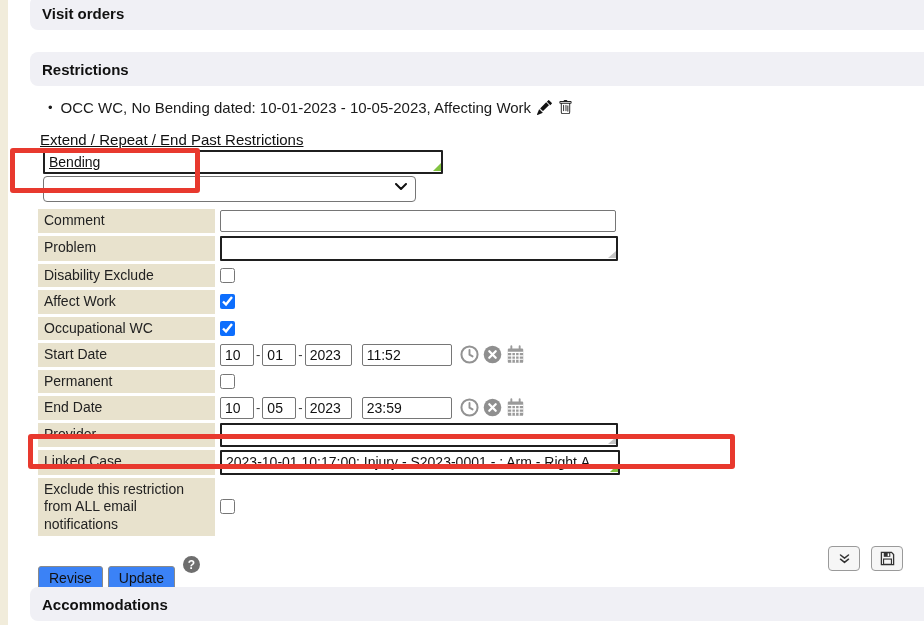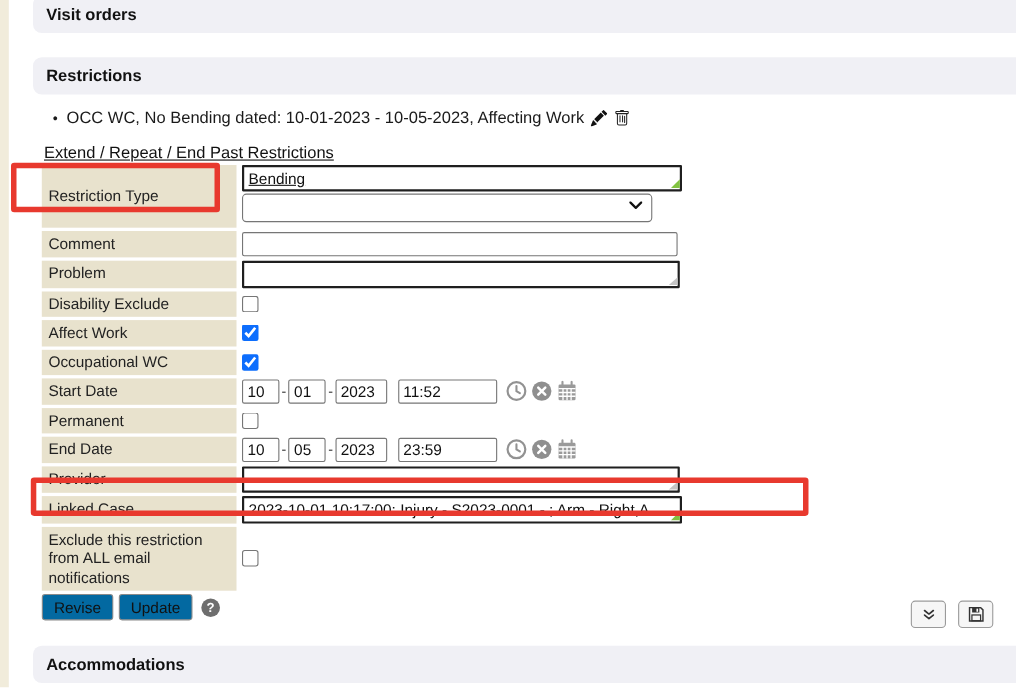--- a/index.html
+++ b/index.html
@@ -70,22 +70,22 @@
   .in-tm { width:90px; margin-left:10px; }
   .dash { font-size:13px; color:#333; margin:0 2px; }
 
   input[type="checkbox"] { width:15px; height:15px; accent-color:#0d6efd; margin:0; }
 
   .date-icons { display:flex; align-items:center; gap:4px; margin-left:8px; }
   .date-icons svg { display:block; cursor:pointer; }
 
   .btn {
     font-family:"Liberation Sans", sans-serif; font-size:14px; color:#111;
-    background:#0369a1; border:1px solid #8a8a8a; border-radius:3px;
-    padding:2px 10px; height:24px; cursor:pointer;
+    background:#3b82f6; border:1px solid #8a8a8a; border-radius:3px;
+    padding:2px 10px; height:24px; cursor:pointer;margin-top:27px;
   }
   .btn-row { display:flex; align-items:center; gap:5px; margin-top:3px; }
   .help-badge {
     width:17px; height:17px; border-radius:50%; background:#6e6e6e; color:#fff;
     font-size:12px; font-weight:bold; display:flex; align-items:center; justify-content:center;
     margin-left:3px; cursor:pointer;
   }
 
   .fab { position:absolute; width:32px; height:25px; background:#f6f6f6;
     border:1px solid #9a9a9a; border-radius:4px; display:flex; align-items:center;
@@ -121,21 +121,20 @@
     <path fill="#222" d="M5.5 5.5a.5.5 0 0 1 1 0v6a.5.5 0 0 1-1 0v-6zm2.5 0a.5.5 0 0 1 1 0v6a.5.5 0 0 1-1 0v-6zm3 .5a.5.5 0 0 0-1 0v6a.5.5 0 0 0 1 0v-6z"></path>
     <path fill="#222" d="M14.5 3a1 1 0 0 1-1 1H13v9a2 2 0 0 1-2 2H5a2 2 0 0 1-2-2V4h-.5a1 1 0 0 1-1-1V2a1 1 0 0 1 1-1H6a1 1 0 0 1 1-1h2a1 1 0 0 1 1 1h3.5a1 1 0 0 1 1 1v1zM4.118 4 4 4.059V13a1 1 0 0 0 1 1h6a1 1 0 0 0 1-1V4.059L11.882 4H4.118zM2.5 3h11V2h-11v1z"></path>
   </svg>
 </div>
 
 <a class="extend-link">Extend / Repeat / End Past Restrictions</a>
 
 <div class="form">
 
   <div class="frow">
-    <div class="flabel">Restriction Type</div>
     <div class="fval stack">
       <span class="ta-wrap">
         <textarea class="ta-bending" style="">Bending</textarea>
         <span class="corner green"></span>
       </span>
       <span class="sel-wrap">
         <select>
           <option>No Bending</option>
         </select>
         <svg width="12" height="8" viewBox="0 0 12 8">

